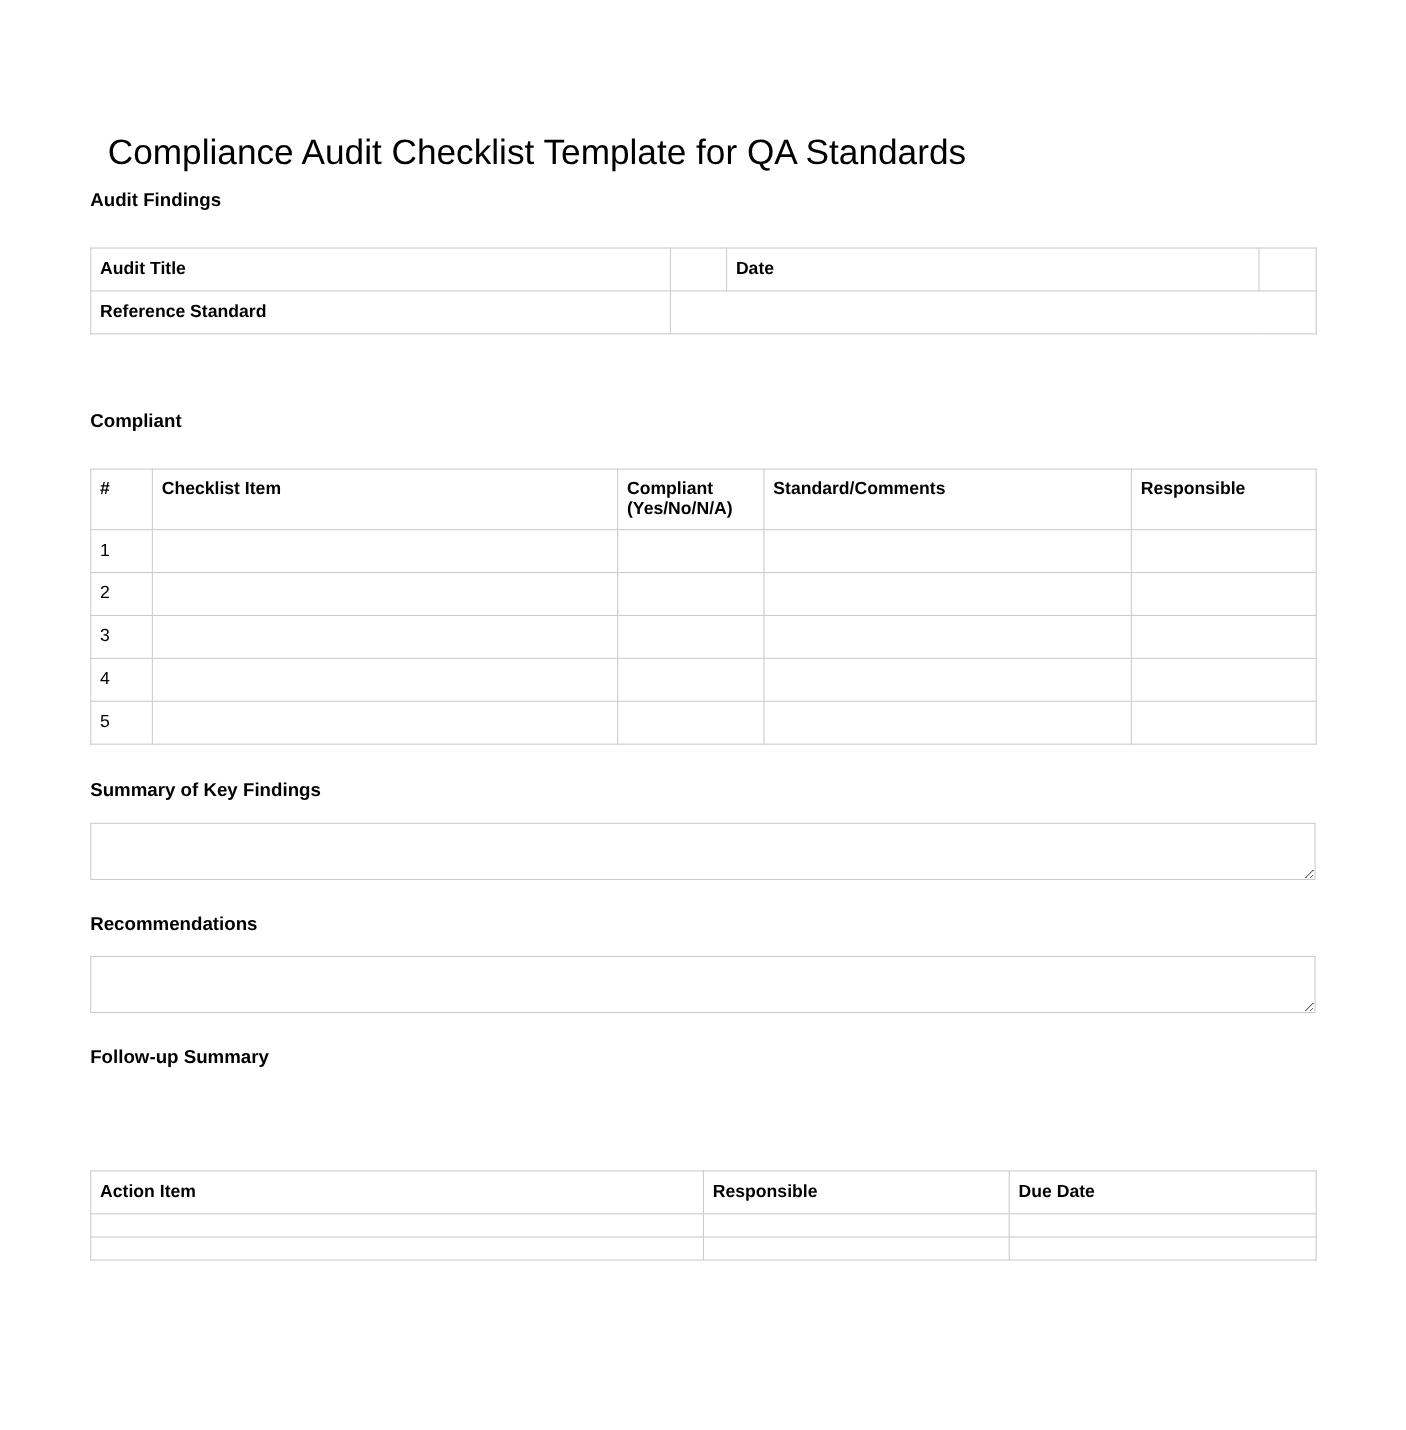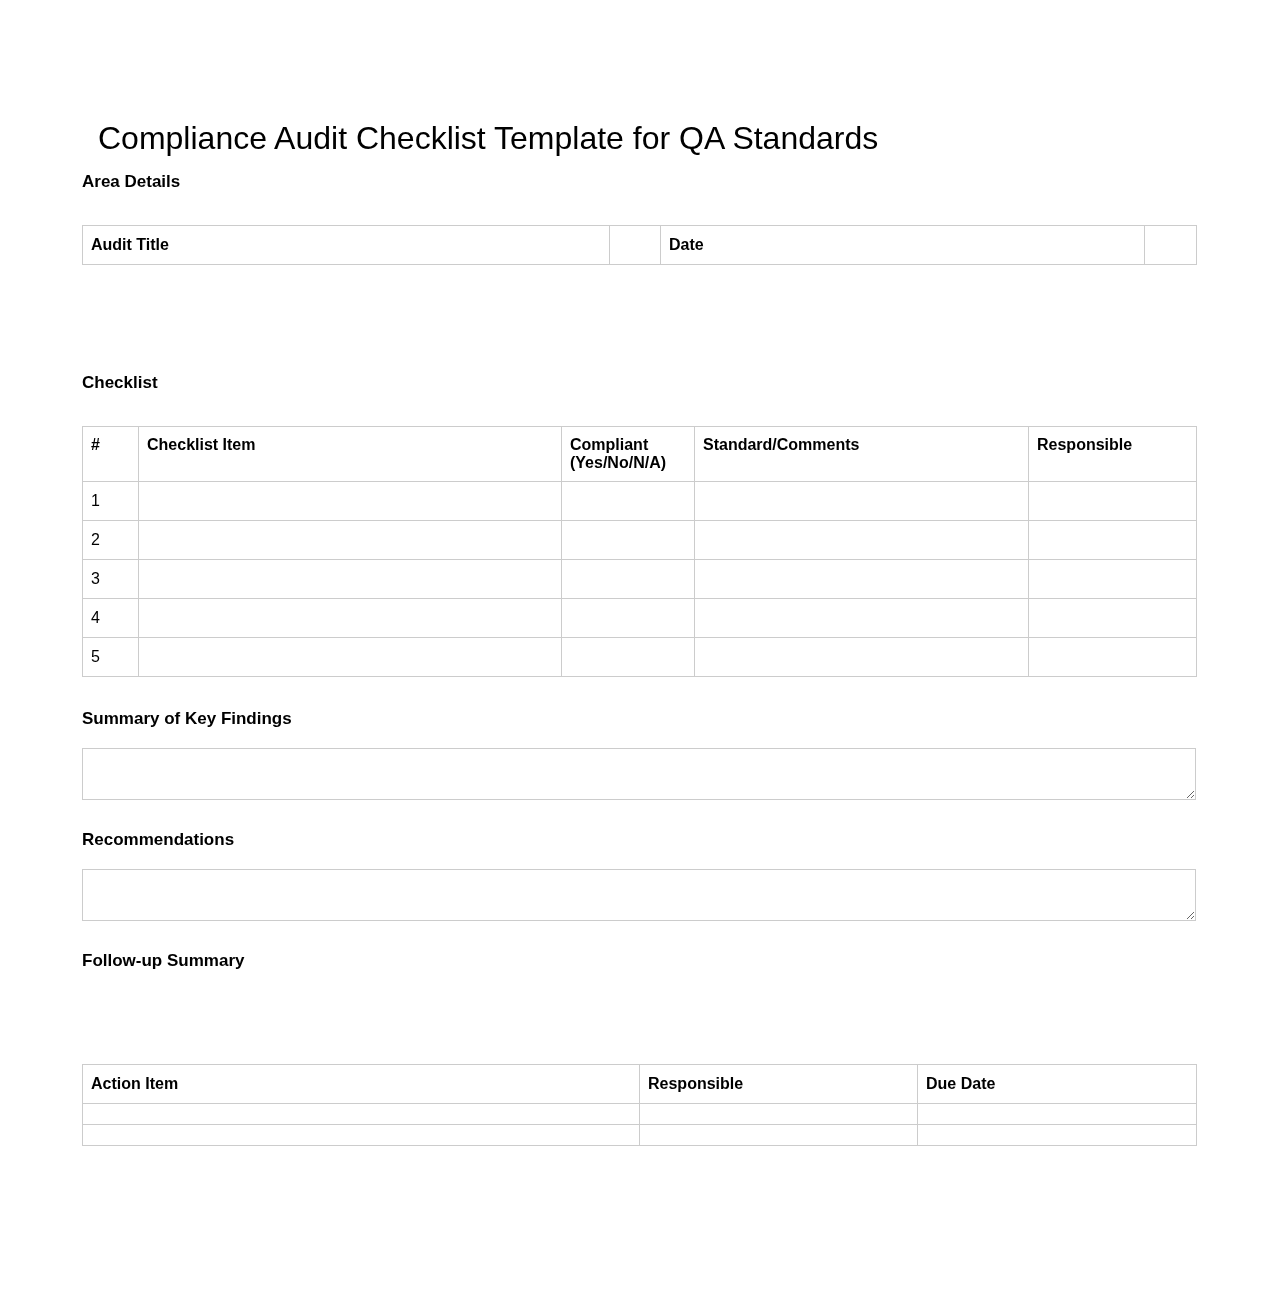--- a/index.html
+++ b/index.html
@@ -86,39 +86,43 @@
       outline: none;
     }
   </style>
 </head>
 <body>
 
 <div class="page">
 
   <h1>Compliance Audit Checklist Template for QA Standards</h1>
 
-  <h3 style="top:172px">Area Details</h3>
+  <h3 style="top:172px">Audit Findings</h3>
   <table id="audit-table" style="top:225px">
     <colgroup>
       <col style="width:527px">
       <col style="width:51px">
       <col style="width:484px">
       <col style="width:52px">
     </colgroup>
     <tbody>
         <tr>
       <td class="lbl">Audit Title</td>
       <td contenteditable="true" style=""></td>
       <td class="lbl">Date</td>
       <td contenteditable="true" style=""></td>
     </tr>
+    <tr>
+      <td class="lbl">Reference Standard</td>
+      <td colspan="3" contenteditable="true" style=""></td>
+    </tr>
   </tbody>
     </table>
 
-  <h3 style="top:373px">Checklist</h3>
+  <h3 style="top:373px">Compliant</h3>
   <table id="checklist-table" style="top:426px">
     <colgroup>
       <col style="width:56px">
       <col style="width:423px">
       <col style="width:133px">
       <col style="width:334px">
       <col style="width:168px">
     </colgroup>
     <thead>
       <tr>

